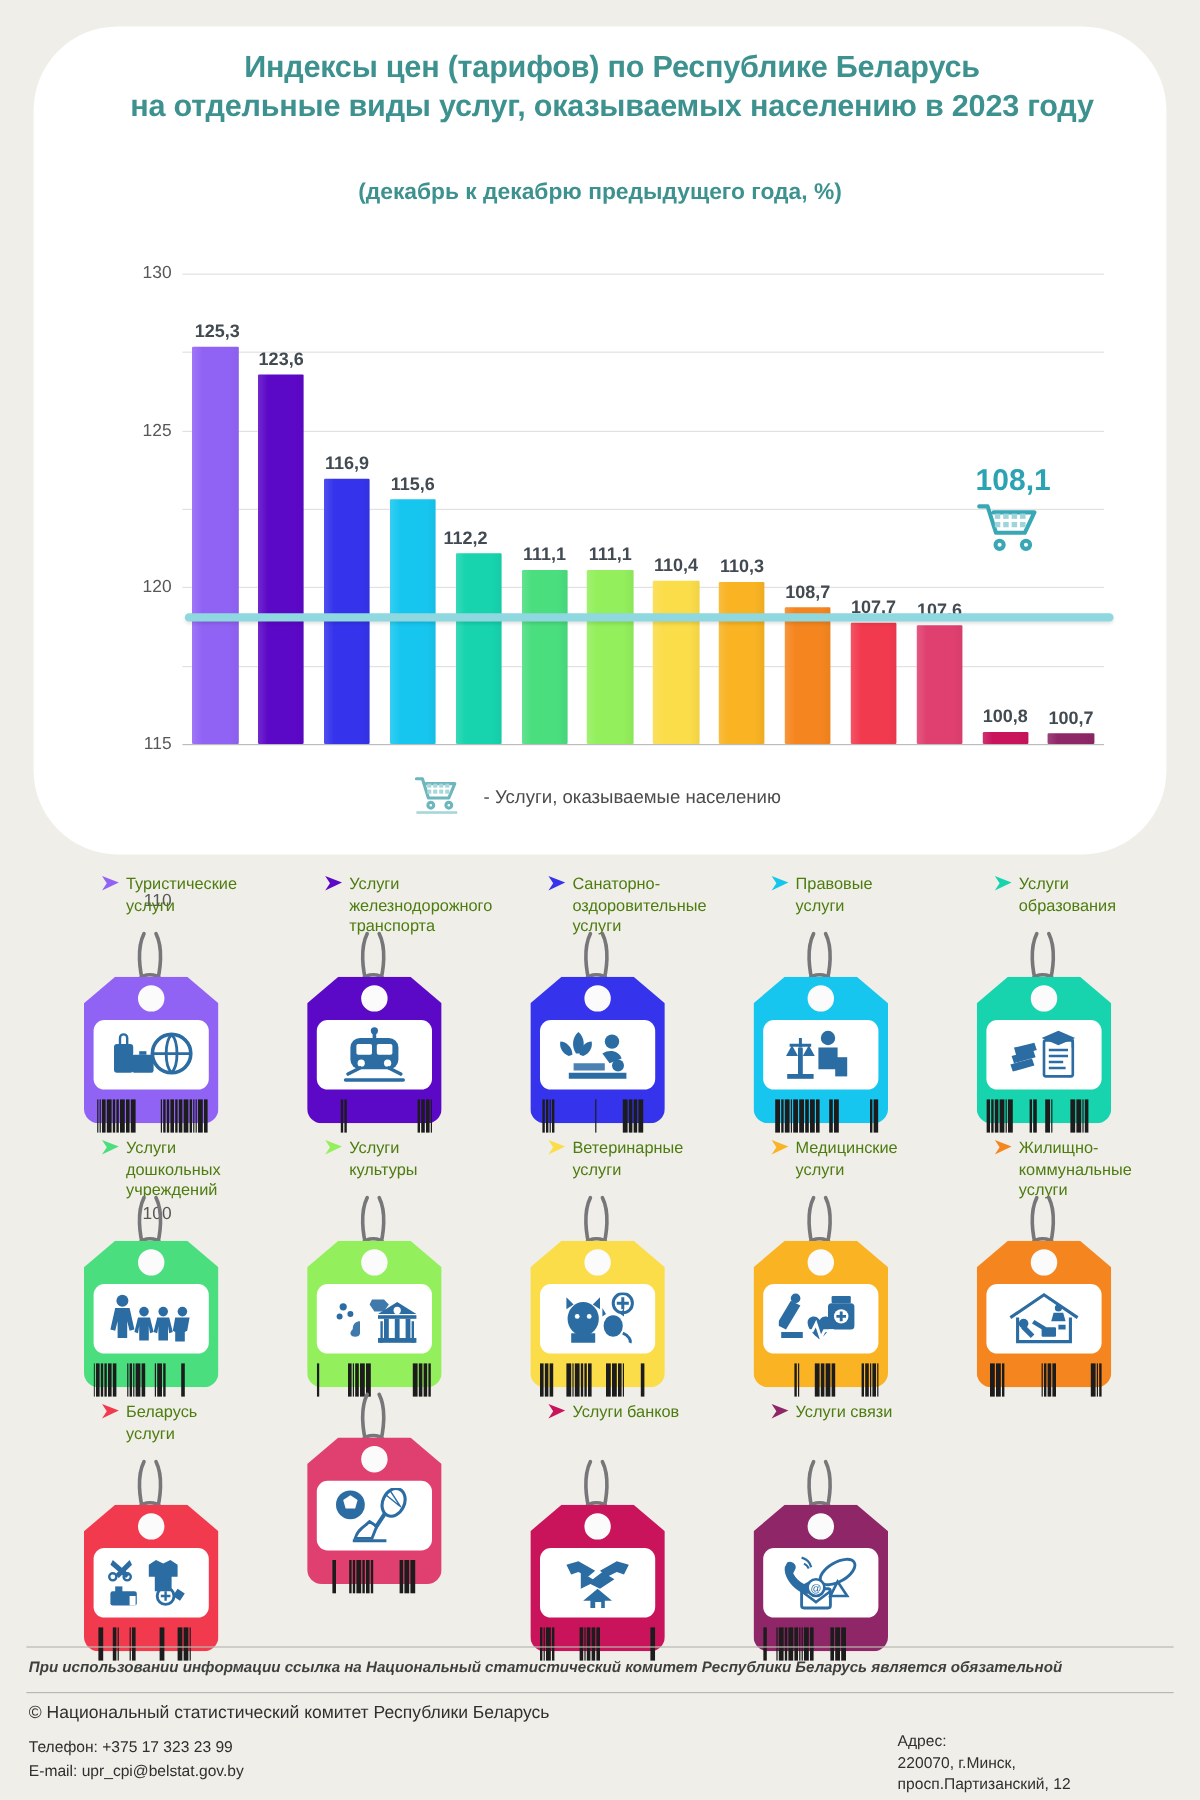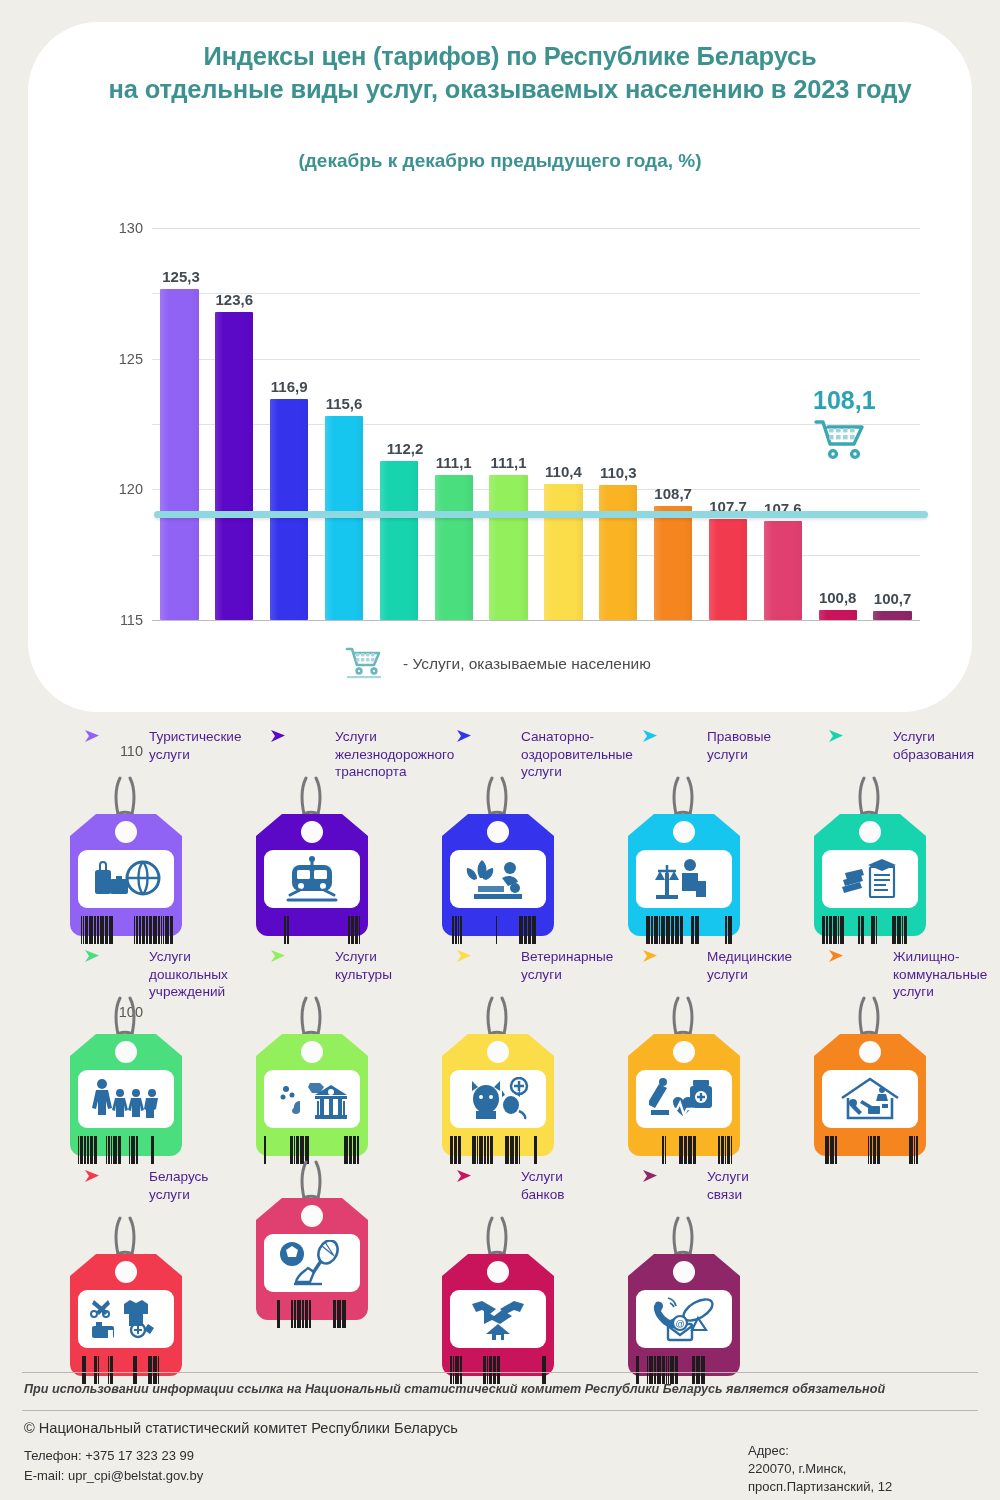--- a/index.html
+++ b/index.html
@@ -83,21 +83,21 @@
   
   .tagrow { position: absolute; left: 40px; width: 930px; display: flex; }
   .tagcell { width: 186px; position: relative; }
 
   .tag-caption {
     display: flex; gap: 5px; align-items: flex-start;
     padding-left: 44px; min-height: 56px;
   }
   .tag-caption .arrow { flex: 0 0 auto; margin-top: 1px; }
   .tag-caption .txt {
-    color: #4c1d95; font-size: 13.6px; line-height: 17.5px; margin-left: 44px;
+    color: #4d7c0f; font-size: 13.6px; line-height: 17.5px;
   }
 
   .tag-wrap { position: relative; width: 112px; height: 148px; margin-left: 30px; margin-top: 4px; }
   .tag-body { position: absolute; left: 0; top: 26px; width: 112px; height: 122px; }
   .tag-string { position: absolute; left: 28px; top: -12px; }
   .tag-panel {
     position: absolute; left: 8px; top: 62px; width: 96px; height: 58px;
     background: #fff; border-radius: 9px;
     display: flex; align-items: center; justify-content: center;
   }
@@ -156,21 +156,21 @@
         </div>
         <div class="bar" title="Туристические услуги — 125,3" style="left: 8.22857px; width: 38.4px; height: 330.587px; background: rgb(145, 99, 245);"></div>
         <div class="barlabel" style="left: 29px; top: 61.4133px;">125,3</div>
         <div class="bar" title="Услуги железнодорожного транспорта — 123,6" style="left: 63.0857px; width: 38.4px; height: 308.373px; background: rgb(92, 8, 199);"></div>
         <div class="barlabel" style="left: 82.2857px; top: 83.6267px;">123,6</div>
         <div class="bar" title="Санаторно-оздоровительные услуги — 116,9" style="left: 117.943px; width: 38.4px; height: 220.827px; background: rgb(53, 52, 236);"></div>
         <div class="barlabel" style="left: 137.143px; top: 171.173px;">116,9</div>
         <div class="bar" title="Правовые услуги — 115,6" style="left: 172.8px; width: 38.4px; height: 203.84px; background: rgb(23, 198, 239);"></div>
         <div class="barlabel" style="left: 192px; top: 188.16px;">115,6</div>
         <div class="bar" title="Услуги образования — 112,2" style="left: 227.657px; width: 38.4px; height: 159.413px; background: rgb(23, 212, 174);"></div>
-        <div class="barlabel" style="left: 253px; top: 232.587px;">112,2</div>
+        <div class="barlabel" style="left: 236px; top: 232.587px;">112,2</div>
         <div class="bar" title="Услуги дошкольных учреждений — 111,1" style="left: 282.514px; width: 38.4px; height: 145.04px; background: rgb(74, 222, 127);"></div>
         <div class="barlabel" style="left: 301.714px; top: 246.96px;">111,1</div>
         <div class="bar" title="Услуги культуры — 111,1" style="left: 337.371px; width: 38.4px; height: 145.04px; background: rgb(147, 239, 92);"></div>
         <div class="barlabel" style="left: 356.571px; top: 246.96px;">111,1</div>
         <div class="bar" title="Ветеринарные услуги — 110,4" style="left: 392.229px; width: 38.4px; height: 135.893px; background: rgb(251, 220, 73);"></div>
         <div class="barlabel" style="left: 411.429px; top: 256.107px;">110,4</div>
         <div class="bar" title="Медицинские услуги — 110,3" style="left: 447.086px; width: 38.4px; height: 134.587px; background: rgb(249, 179, 35);"></div>
         <div class="barlabel" style="left: 466.286px; top: 257.413px;">110,3</div>
         <div class="bar" title="Жилищно-коммунальные услуги — 108,7" style="left: 501.943px; width: 38.4px; height: 113.68px; background: rgb(245, 134, 31);"></div>
         <div class="barlabel" style="left: 521.143px; top: 278.32px;">108,7</div>

